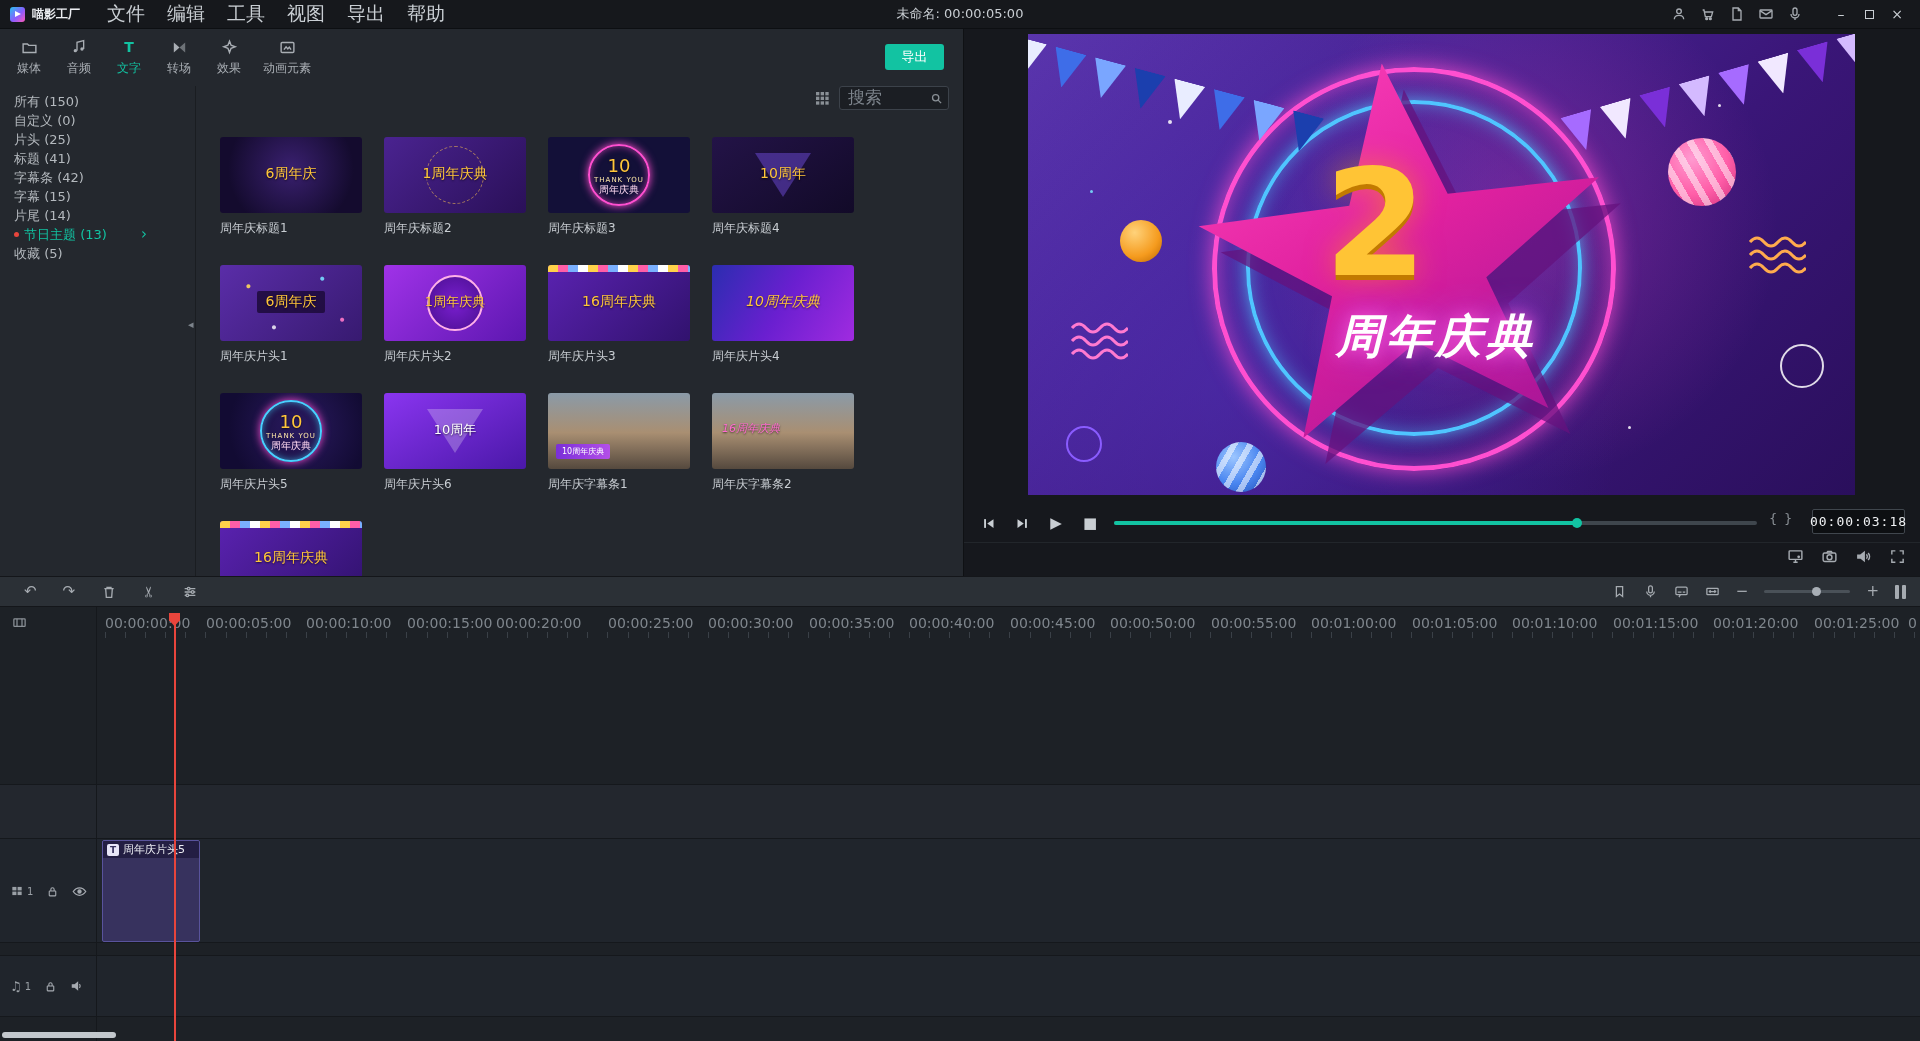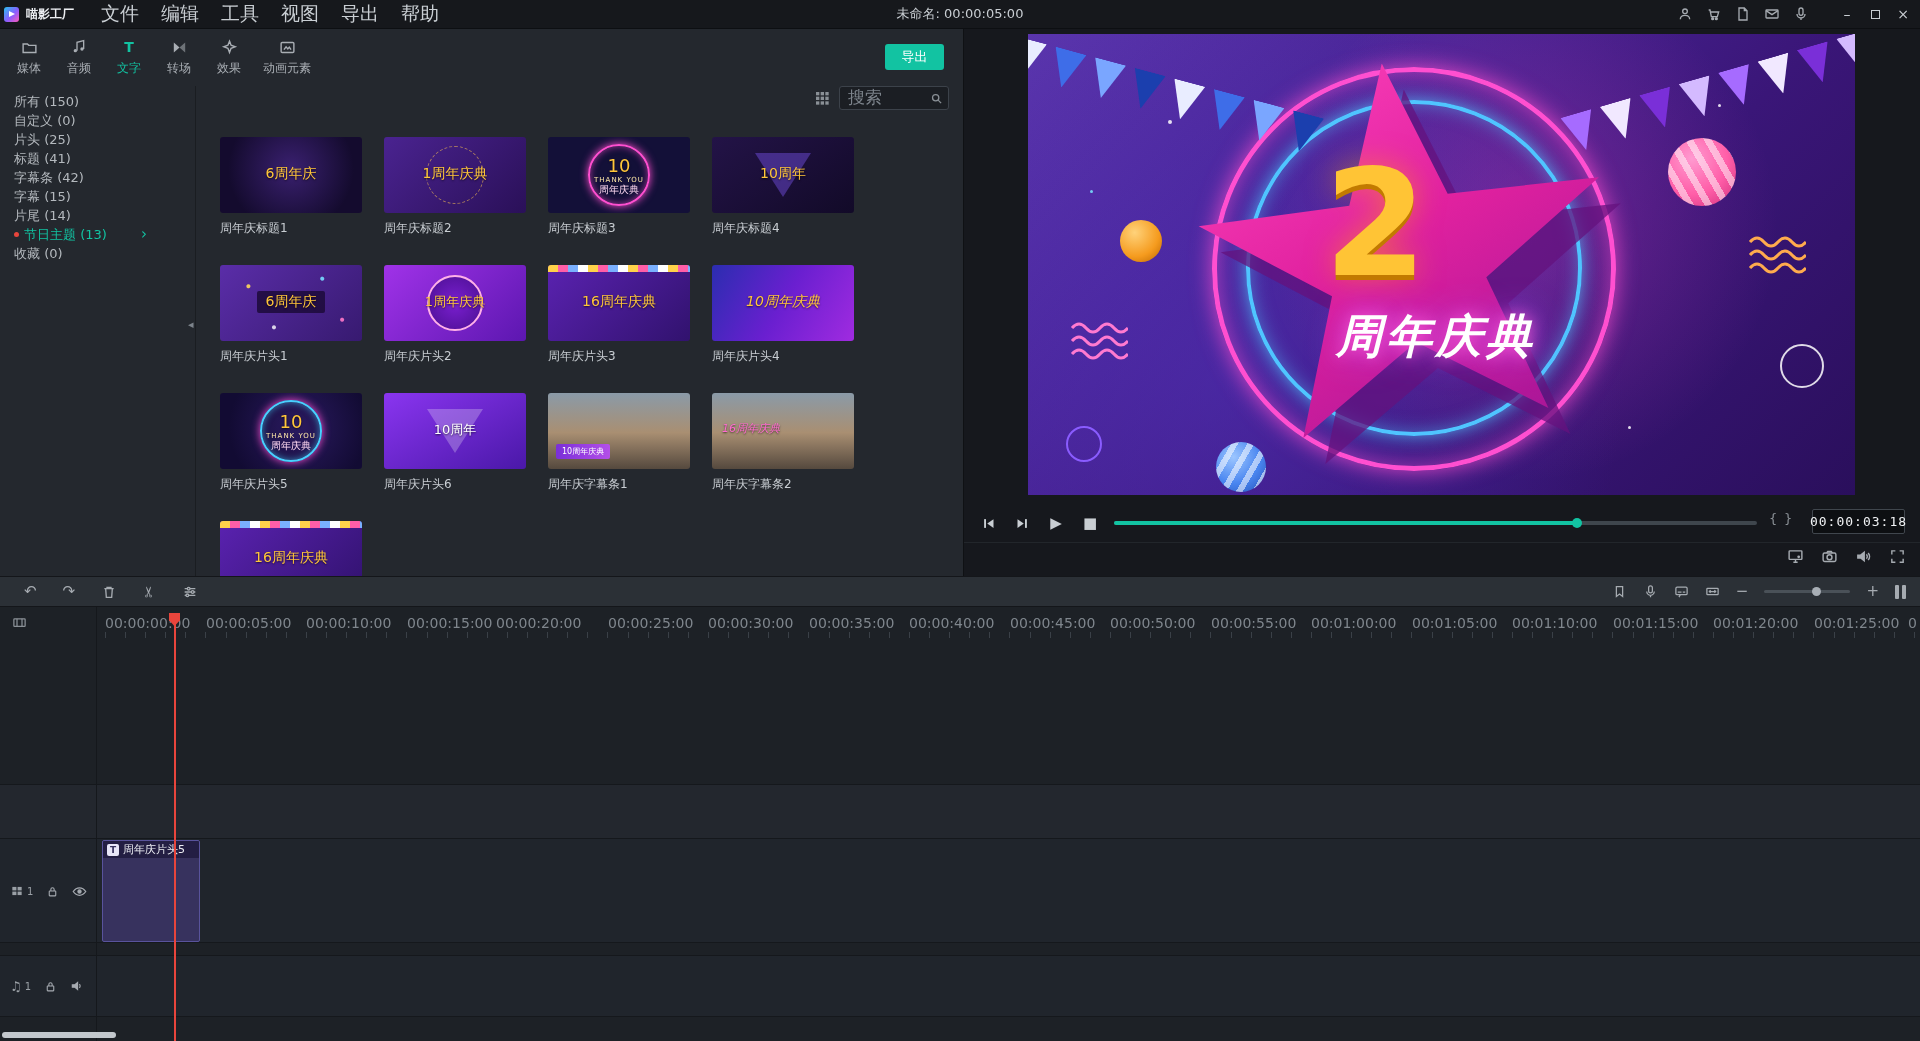--- a/index.html
+++ b/index.html
@@ -3,21 +3,21 @@
 <meta charset="utf-8">
 <style>
 *{margin:0;padding:0;box-sizing:border-box}
 html,body{width:1920px;height:1041px;overflow:hidden;background:#1d2126;color:#c9ced3;
   font-family:"DejaVu Sans","Liberation Sans",sans-serif;font-size:12px}
 .app{position:relative;width:1920px;height:1041px;background:#1d2126}
 svg{display:block}
 
 
 .titlebar{position:absolute;left:0;top:0;width:1920px;height:29px;background:#16181c;
-  border-bottom:1px solid #0d0f12;display:flex;align-items:center;padding:0 4px}
+  border-bottom:1px solid #0d0f12;display:flex;align-items:center;padding:0 10px}
 .logo{display:flex;align-items:center;gap:7px;margin-right:16px}
 .logo-mark{width:15px;height:15px;border-radius:3px;background:linear-gradient(135deg,#27c2f0 0%,#8a5cff 55%,#ff5ab8 100%);position:relative}
 .logo-mark::after{content:"";position:absolute;left:5px;top:4px;border-left:6px solid #fff;border-top:3.5px solid transparent;border-bottom:3.5px solid transparent}
 .logo-name{font-size:12px;font-weight:bold;color:#eceef2;white-space:nowrap}
 .menubar{display:flex}
 .menu-item{font-size:19px;color:#c9ced3;padding:3px 11px;white-space:nowrap}
 .proj-title{position:absolute;left:50%;transform:translateX(-50%);font-size:13px;color:#c9ced3;white-space:nowrap}
 .tb-right{margin-left:auto;display:flex;align-items:center;gap:13px;color:#a6abb1}
 .tb-ic{display:flex;align-items:center;color:#a6abb1}
 .winctl{display:flex;align-items:center;gap:2px;margin-left:12px}
@@ -306,21 +306,21 @@
           </div>
         <div class="cat">
             <span class="cat-label">片尾 (14)</span>
           </div>
         <div class="cat active">
           <span class="dot"></span>
           <span class="cat-label">节日主题 (13)</span>
           <span class="chev">›</span>
         </div>
         <div class="cat">
-            <span class="cat-label">收藏 (0)</span>
+            <span class="cat-label">收藏 (5)</span>
           </div>
       </div>
       <span class="collapse">◂</span>
 
       <span class="gridview-ic">
           <svg width="16" height="16" viewBox="0 0 24 24" fill="currentColor">
             <rect x="3" y="3" width="5" height="5"></rect>
             <rect x="10" y="3" width="5" height="5"></rect>
             <rect x="17" y="3" width="5" height="5"></rect>
             <rect x="3" y="10" width="5" height="5"></rect>

